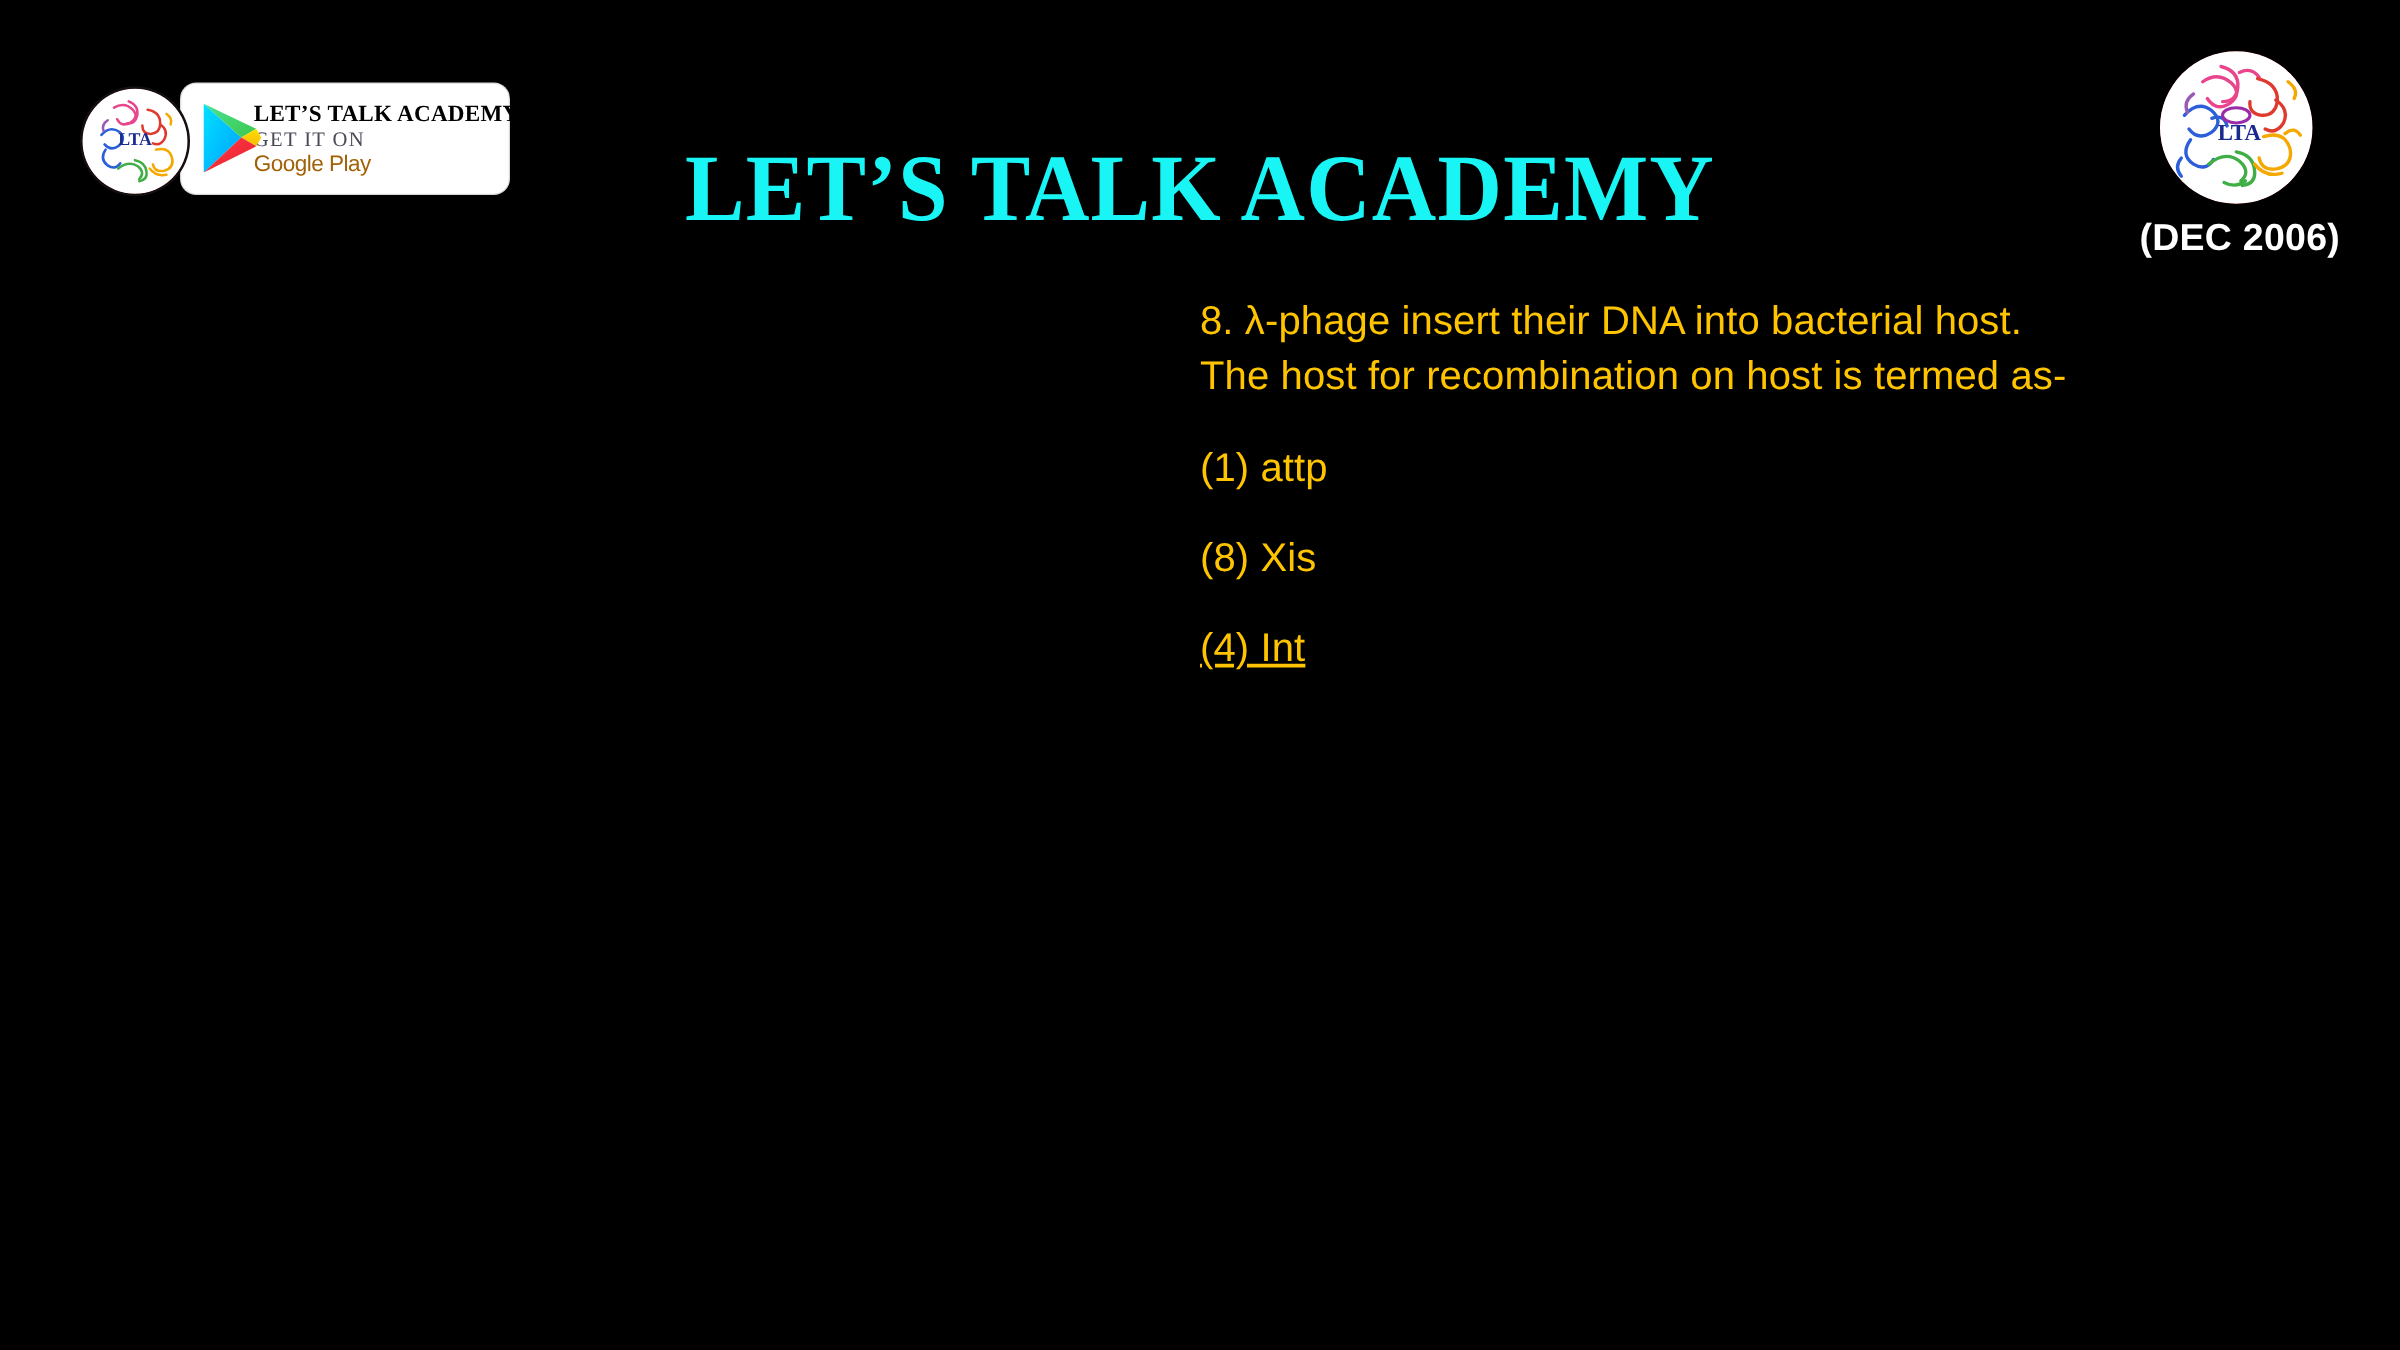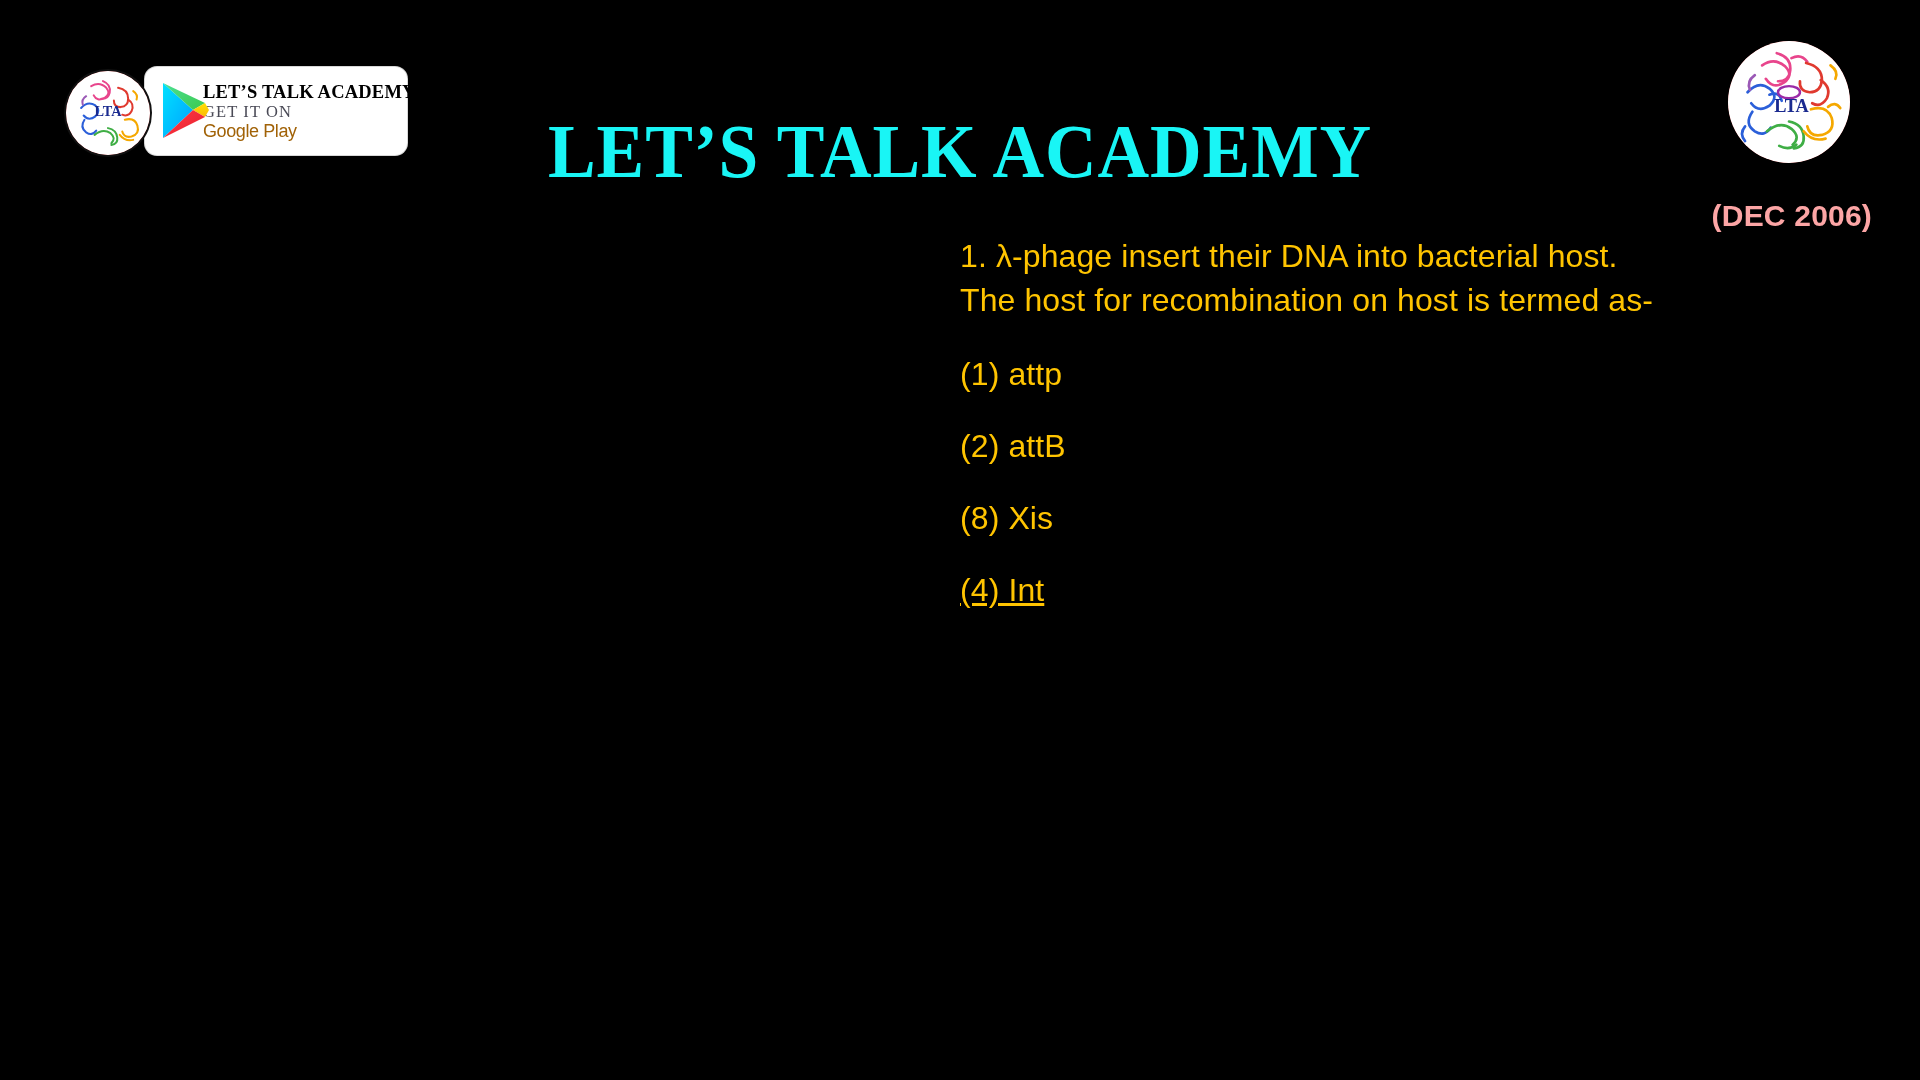--- a/index.html
+++ b/index.html
@@ -107,25 +107,25 @@
     letter-spacing: 1px;
     transform: scaleX(0.94);
     transform-origin: center top;
     white-space: nowrap;
   }
 
   
   .exam-tag {
     position: absolute;
     right: 48px;
-    top: 199px;
+    top: 174px;
     font-family: "Liberation Sans", sans-serif;
     font-weight: bold;
     font-size: 30px;
-    color: #fca5a5;
+    color: #ffffff;
     letter-spacing: 0.2px;
     white-space: nowrap;
   }
 
   
   .question-block {
     position: absolute;
     left: 960px;
     top: 234px;
     width: 900px;
@@ -234,21 +234,20 @@
       <path d="M14 70 q-5 6 0 12" stroke="#2B5FD9"></path>
     </g>
     <ellipse cx="50" cy="42" rx="9" ry="5" fill="none" stroke="#9B2BA8" stroke-width="2"></ellipse>
     <text x="52" y="58" font-family="Liberation Serif, serif" font-size="15" font-weight="bold" fill="#1A2A8F" text-anchor="middle">LTA</text>
   </svg>
 </div>
 
 <div class="exam-tag">(DEC 2006)</div>
 
 <div class="question-block">
-  <div class="q-line">1. λ-phage insert their DNA into bacterial host.</div>
+  <div class="q-line">8. λ-phage insert their DNA into bacterial host.</div>
   <div class="q-line">The host for recombination on host is termed as-</div>
   <div class="options">
     <div class="option-row">(1) attp</div>
-    <div class="option-row">(2) attB</div>
     <div class="option-row">(8) Xis</div>
     <div class="option-row">(4) Int</div>
   </div>
 </div>
 
 </body></html>

